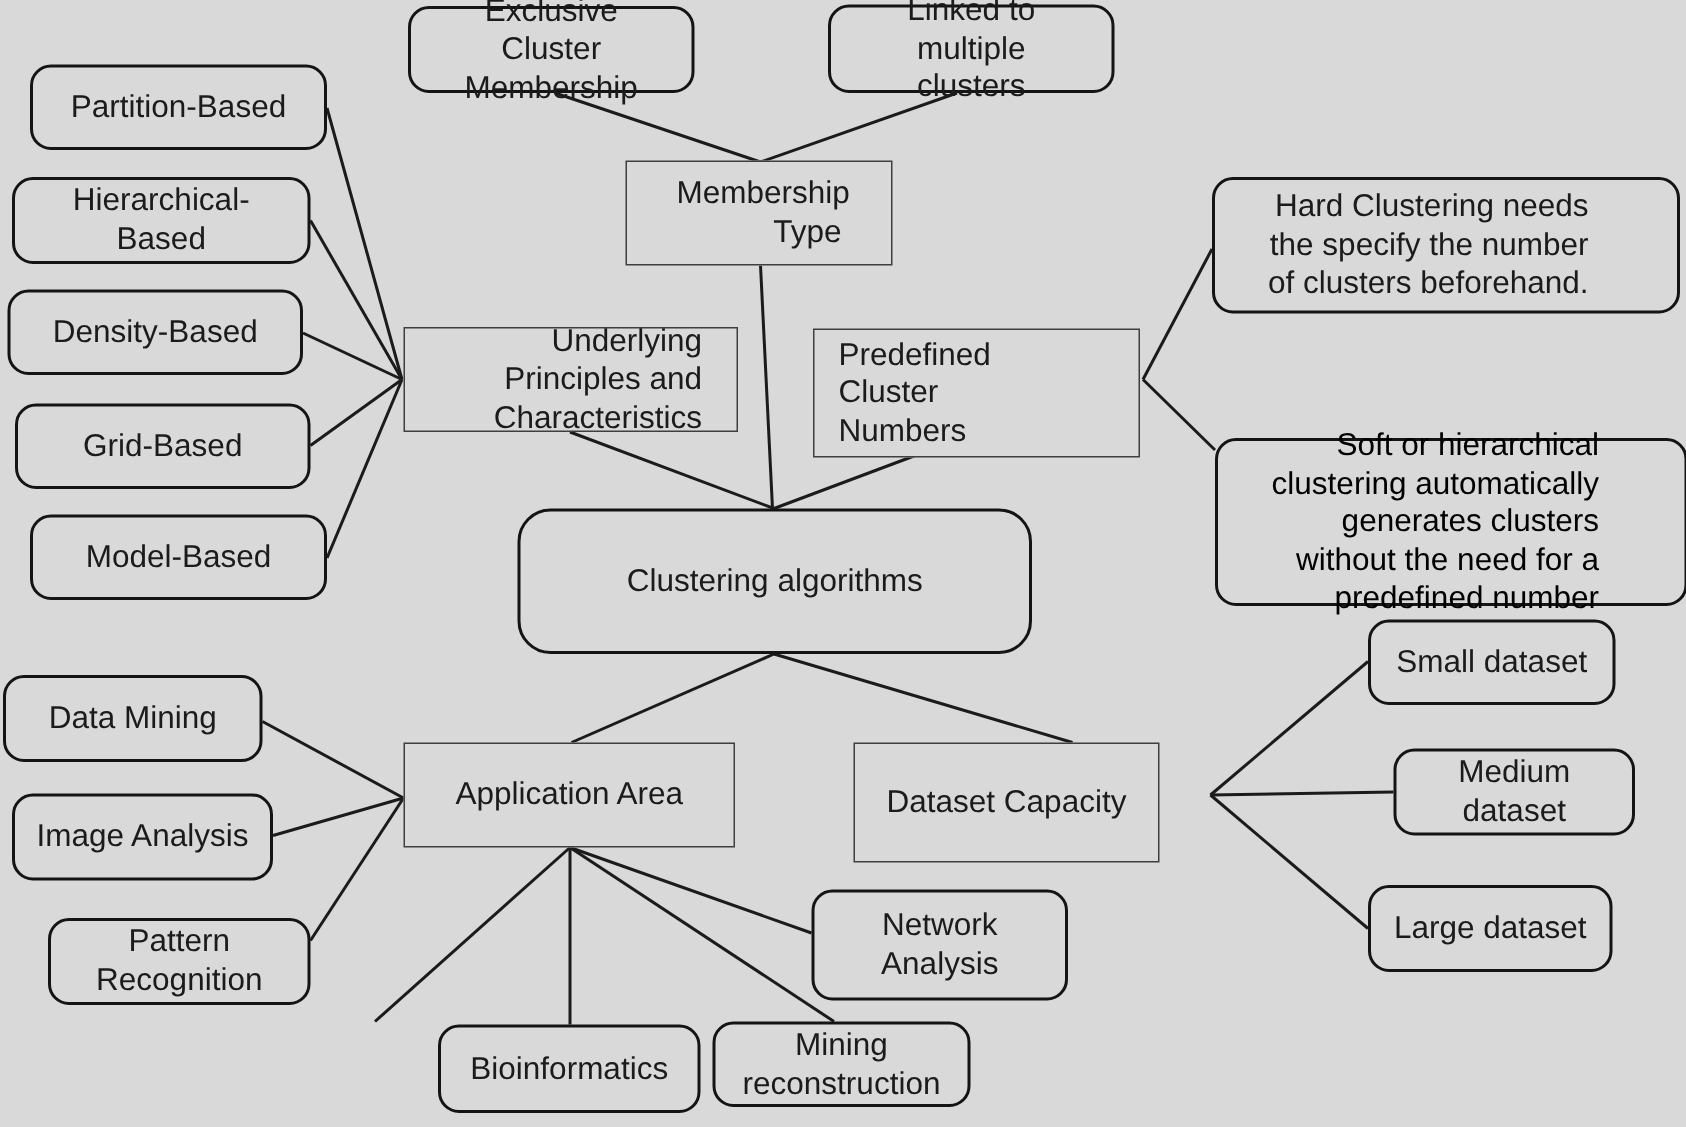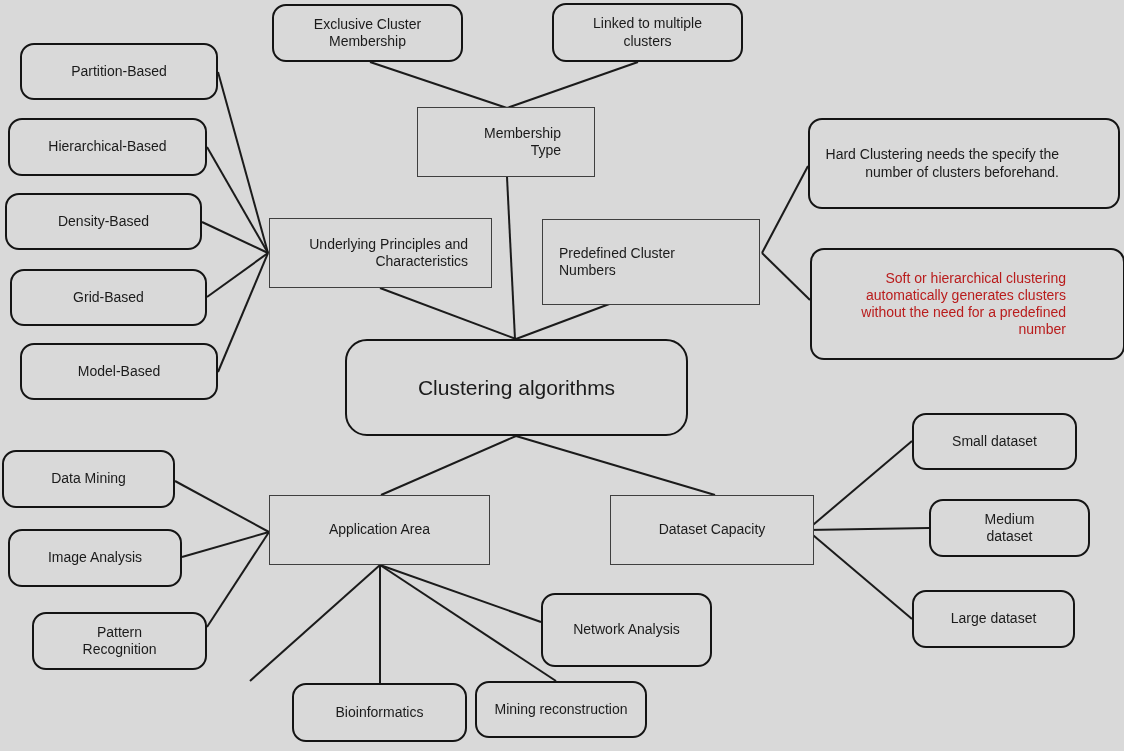--- a/index.html
+++ b/index.html
@@ -1,27 +1,27 @@
 <!DOCTYPE html>
 <html><head>
 <meta charset="utf-8">
 <style>
   html,body{margin:0;padding:0;}
   body{background:#d9d9d9;font-family:"Liberation Sans","DejaVu Sans",sans-serif;}
   #canvas{position:relative;width:1124px;height:751px;background:#d9d9d9;overflow:hidden;}
   #edges{position:absolute;left:0;top:0;width:1124px;height:751px;}
   #edges line{stroke:#1b1b1b;stroke-width:2;}
   .node{position:absolute;box-sizing:border-box;display:flex;align-items:center;justify-content:center;
-        background:#d9d9d9;color:#1b1b1b;text-align:center;font-size:14px;line-height:1.22;}
+        background:#d9d9d9;color:#1b1b1b;text-align:center;font-size:21px;line-height:1.22;}
   .rounded{border:2.4px solid #141414;border-radius:14px;}
   .rect{border:1.4px solid #3f3f3f;border-radius:0;text-align:right;}
   .big{border-radius:22px;font-size:21px;}
   .note{justify-content:flex-start;text-align:left;padding:8px 14px;}
   .note .t{text-align:right;}
-  .slate{color:#b91c1c;}
+  .slate{color:#000000;margin-top:44px;}
   .leftalign{justify-content:flex-start;padding-left:16px;text-align:left;}
   .t{display:block;}
 </style>
 </head>
 <body>
 
 <div id="canvas">
 
   <svg id="edges">
     <line x1="218" y1="72" x2="268" y2="253"></line>
@@ -90,21 +90,21 @@
       <span class="t" style="width:240px">Soft or hierarchical clustering automatically generates clusters without the need for a predefined number</span>
     </div>
 
   <div class="node rounded big" style="left:345px;top:339px;width:343px;height:97px">
       <span class="t">Clustering algorithms</span>
     </div>
 
   <div class="node rect" style="left:269px;top:495px;width:221px;height:70px">
       <span class="t">Application Area</span>
     </div>
-  <div class="node rect" style="left:610px;top:495px;width:204px;height:70px">
+  <div class="node rect" style="left:569px;top:495px;width:204px;height:80px">
       <span class="t">Dataset Capacity</span>
     </div>
 
   <div class="node rounded" style="left:2px;top:450px;width:173px;height:58px">
       <span class="t">Data Mining</span>
     </div>
   <div class="node rounded" style="left:8px;top:529px;width:174px;height:58px">
       <span class="t">Image Analysis</span>
     </div>
   <div class="node rounded" style="left:32px;top:612px;width:175px;height:58px">

